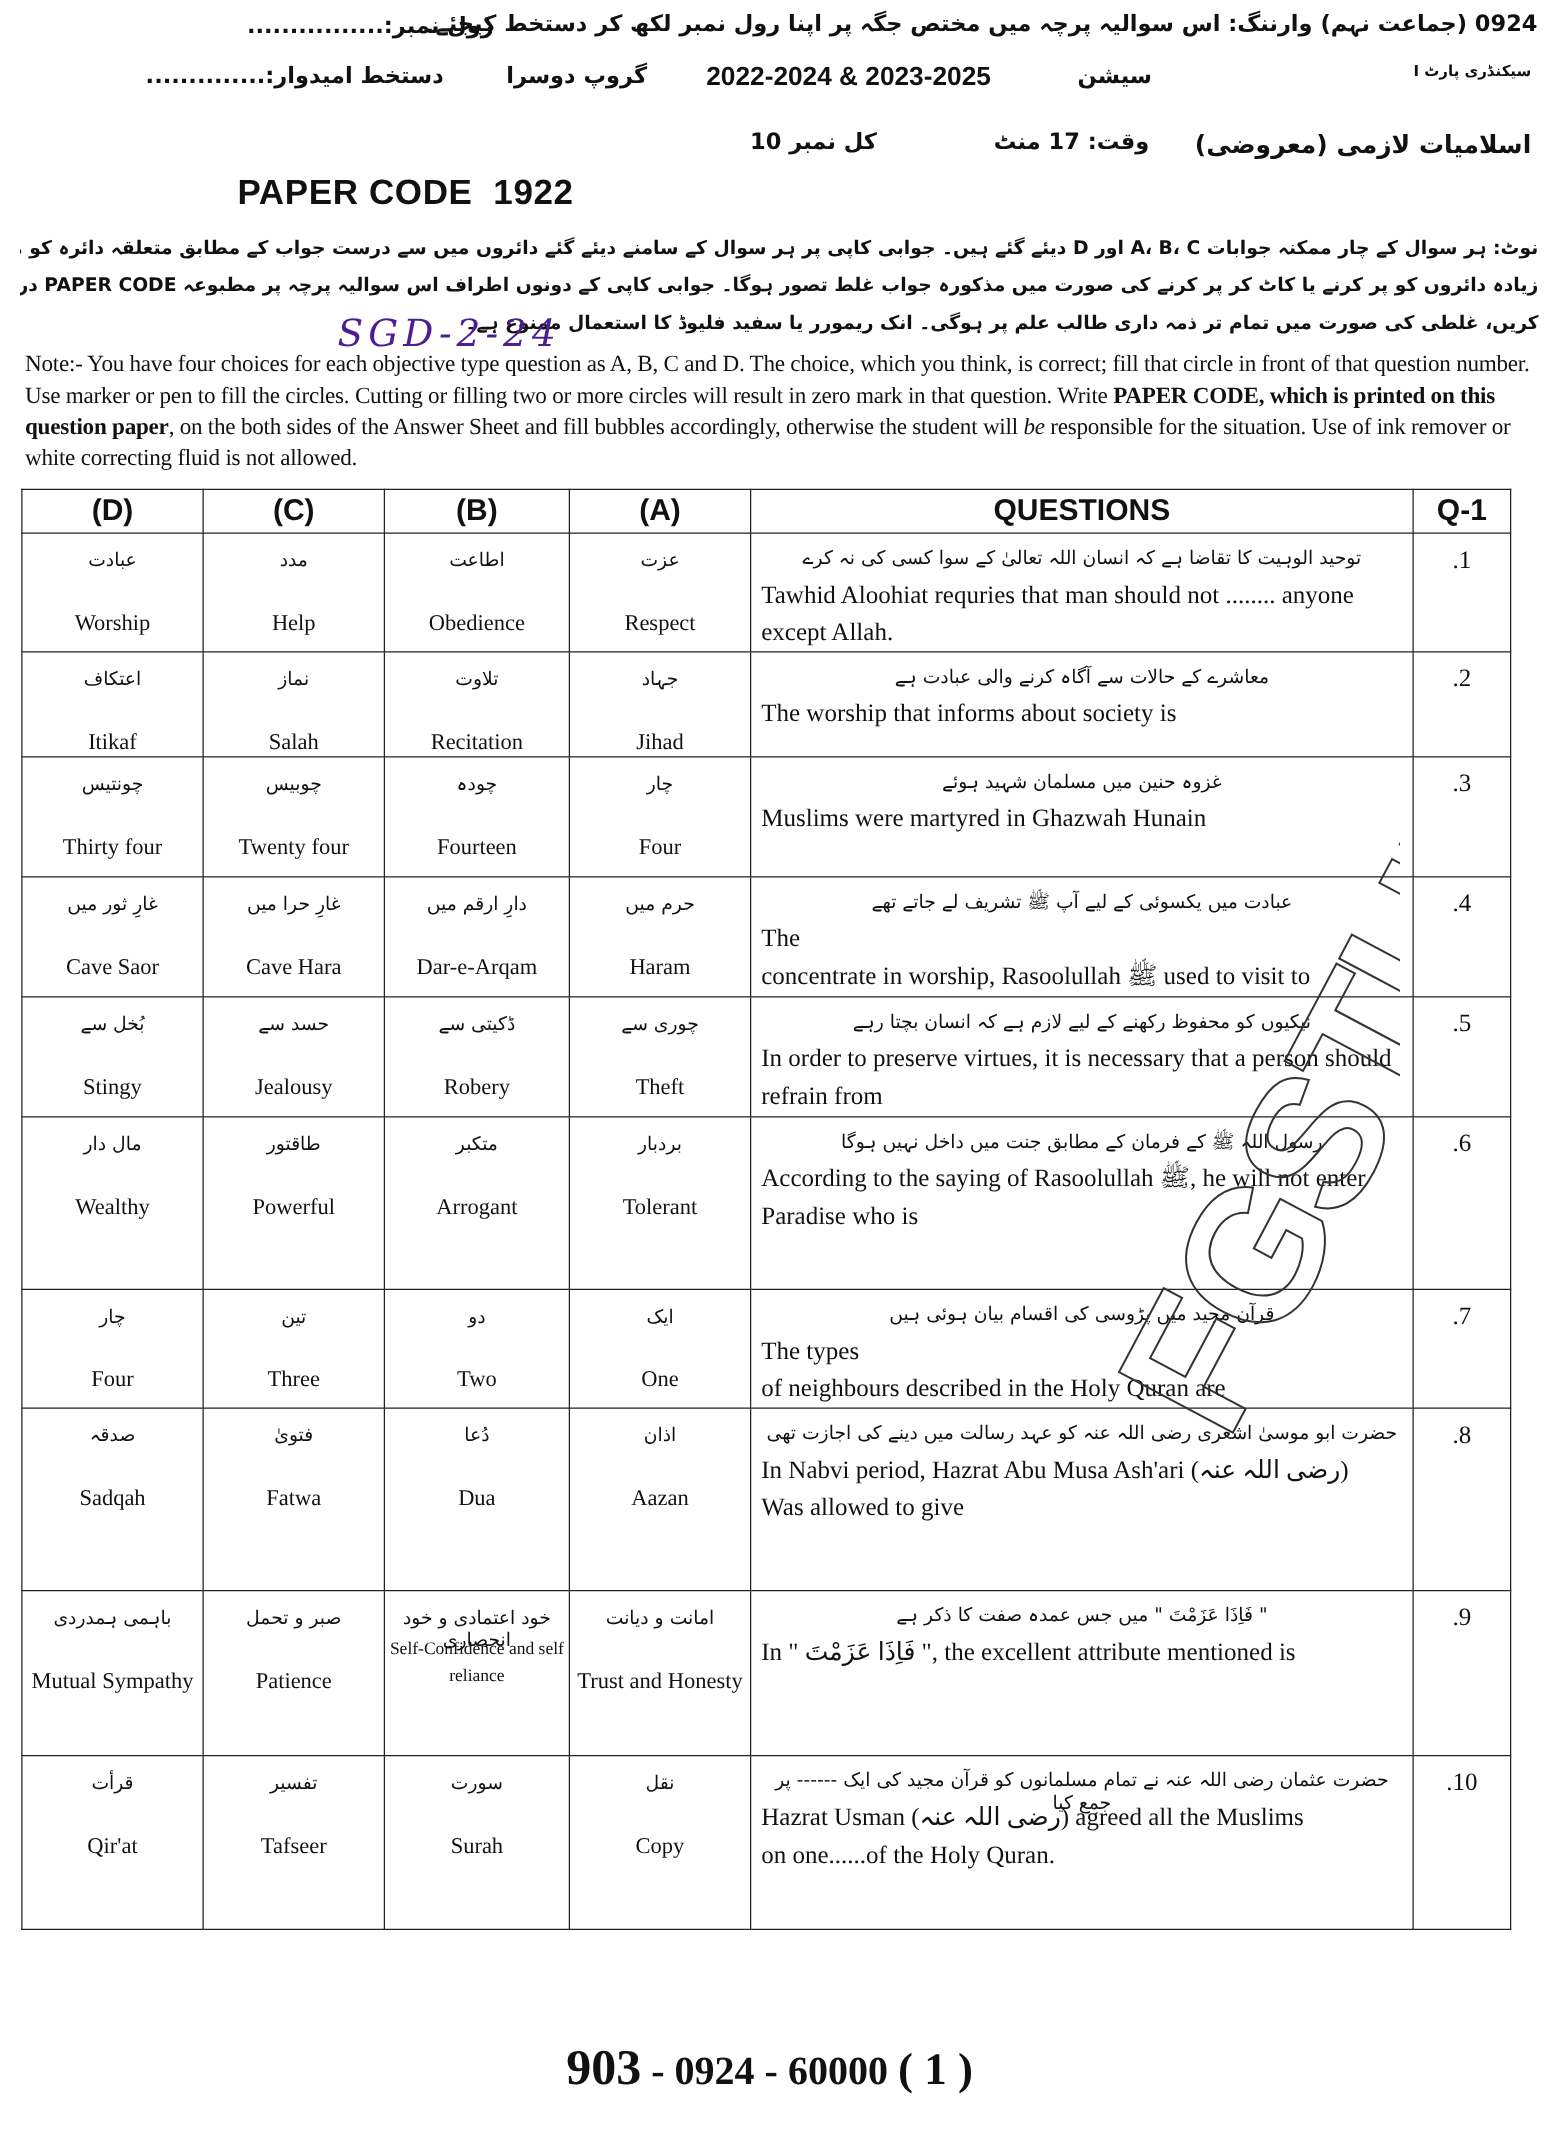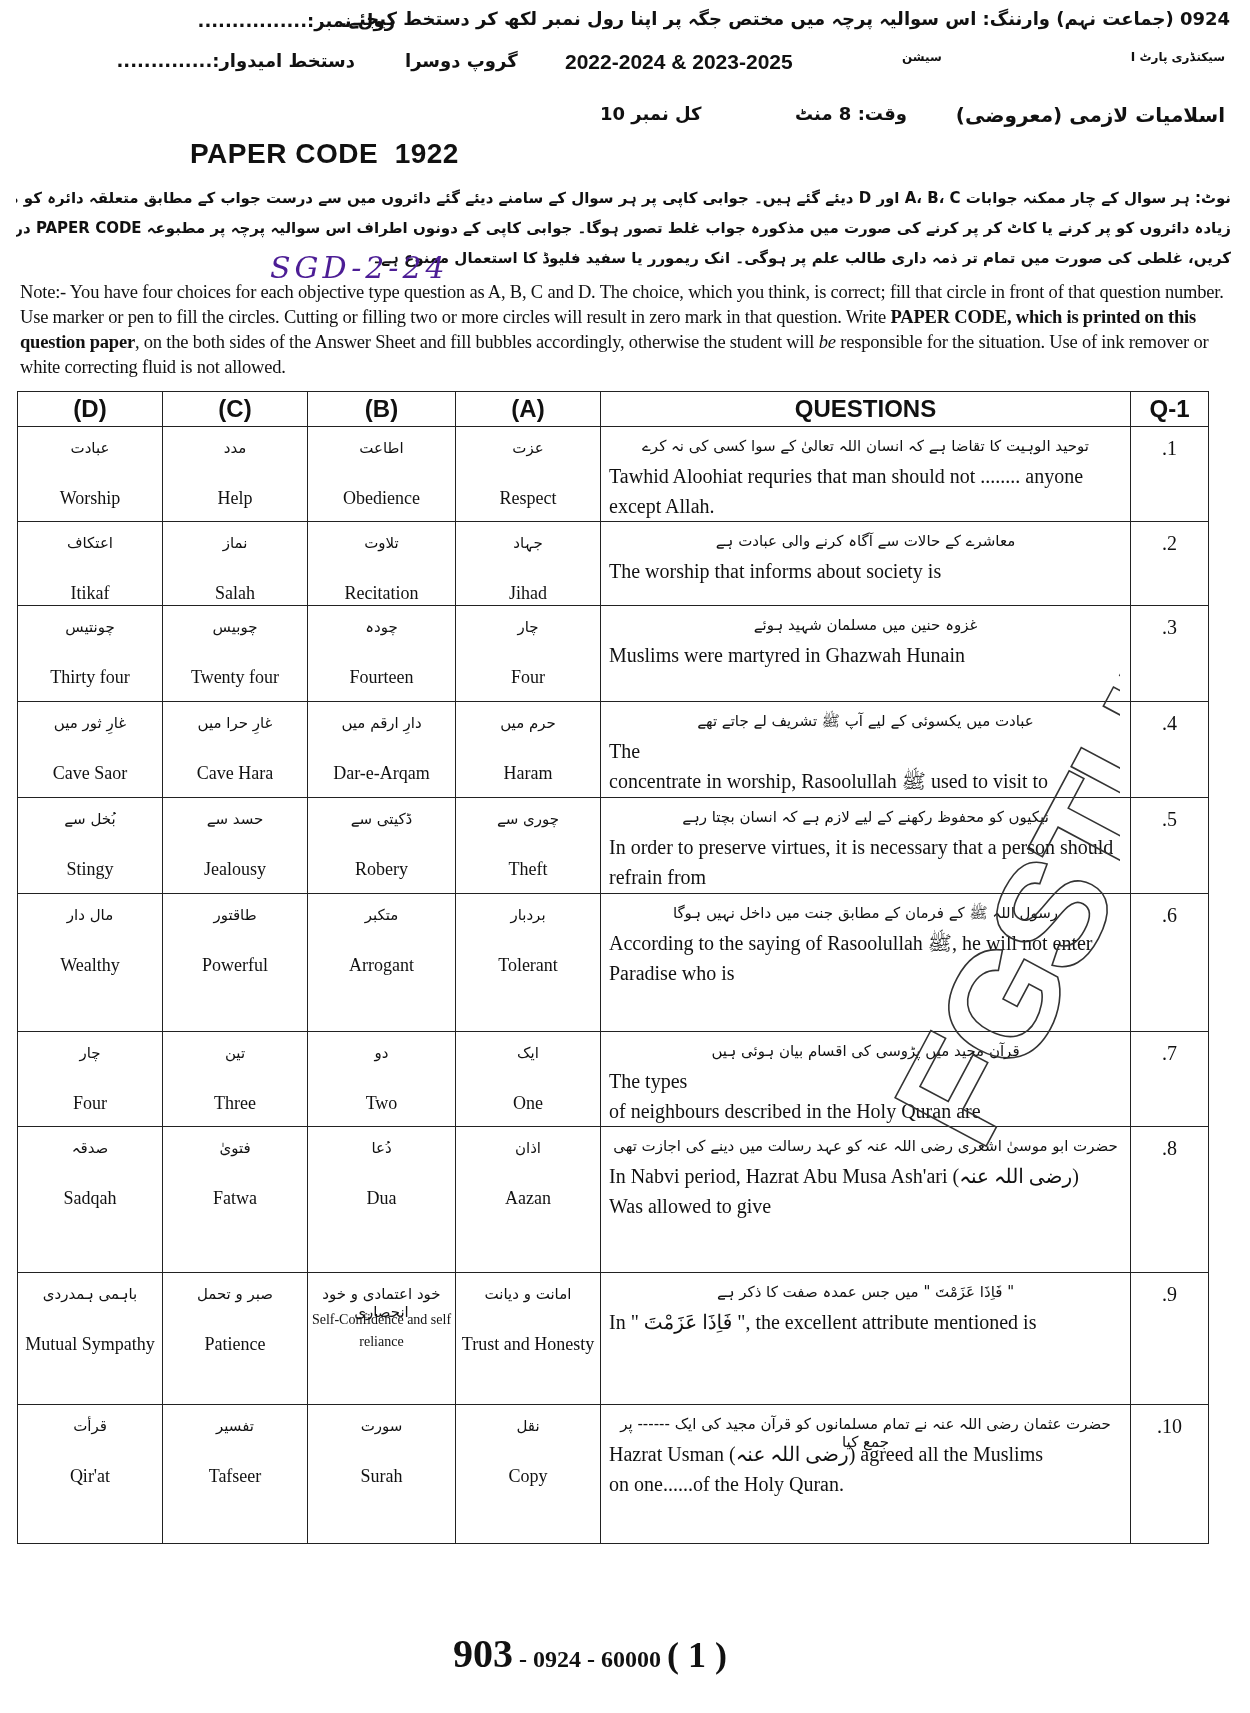--- a/index.html
+++ b/index.html
@@ -31,32 +31,32 @@
 
 <div class="abs urdu hdr-line" style="right:20px; top:8px; width:720px; text-align:right; white-space:nowrap; font-size:18px;">
   <span>0924 (جماعت نہم)</span>
   <span>وارننگ: اس سوالیہ پرچہ میں مختص جگہ پر اپنا رول نمبر لکھ کر دستخط کیجئے۔</span>
 </div>
 <div class="abs urdu" style="left:95px; top:10px; width:300px; font-size:18px; white-space:nowrap; text-align:right;">
   <span>رول نمبر:</span><span>................</span>
 </div>
 
 <div class="abs urdu" style="right:25px; top:50px; font-size:12px;">سیکنڈری پارٹ I</div>
-<div class="abs urdu" style="left:862px; top:50px; font-size:12px;margin-left:40px;">سیشن</div>
+<div class="abs urdu" style="left:862px; top:50px; font-size:18px;">سیشن</div>
 <div class="abs sans-b" style="left:565px; top:50px; font-size:21px;">2022-2024 &amp; 2023-2025</div>
 <div class="abs urdu" style="left:405px; top:50px; font-size:18px;">گروپ دوسرا</div>
 <div class="abs urdu" style="left:95px; top:50px; width:260px; font-size:18px; text-align:right; white-space:nowrap;">
   <span>دستخط امیدوار:</span><span>..............</span>
 </div>
 
 <div class="abs urdu" style="right:25px; top:103px; font-size:20px; white-space:nowrap;">
   <span>اسلامیات لازمی</span>
   <span>(معروضی)</span>
 </div>
-<div class="abs urdu" style="left:795px; top:103px; font-size:18px;">وقت: 8 منٹ</div>
+<div class="abs urdu" style="left:795px; top:103px; font-size:18px;">وقت: 17 منٹ</div>
 <div class="abs urdu" style="left:600px; top:103px; font-size:18px;">کل نمبر 10</div>
 <div class="abs sans-b" style="left:190px; top:138px; font-size:28px; letter-spacing:0.5px;">
   <span>PAPER CODE</span>&nbsp;&nbsp;<span>1922</span>
 </div>
 
 <div class="abs urdu note-urdu" style="left:16px; top:183px; width:1215px;">
   <div style="white-space:nowrap; overflow:hidden;">نوٹ: ہر سوال کے چار ممکنہ جوابات A، B، C اور D دیئے گئے ہیں۔ جوابی کاپی پر ہر سوال کے سامنے دیئے گئے دائروں میں سے درست جواب کے مطابق متعلقہ دائرہ کو مارکر یا پین سے بھر دیجئے۔ ایک سے</div>
   <div style="white-space:nowrap; overflow:hidden;">زیادہ دائروں کو پر کرنے یا کاٹ کر پر کرنے کی صورت میں مذکورہ جواب غلط تصور ہوگا۔ جوابی کاپی کے دونوں اطراف اس سوالیہ پرچہ پر مطبوعہ PAPER CODE درج کرکے اس کے مطابق دائرے پر</div>
   <div style="white-space:nowrap; overflow:hidden;">کریں، غلطی کی صورت میں تمام تر ذمہ داری طالب علم پر ہوگی۔ انک ریمورر یا سفید فلیوڈ کا استعمال ممنوع ہے۔</div>
 </div>
@@ -346,14 +346,14 @@
     <td class="num">.10</td>
   </tr>
 </tbody>
 </table>
 
 <svg class="watermark" viewBox="0 0 600 800">
   <text x="80" y="700" transform="rotate(-62 300 400)" font-family="Liberation Sans, sans-serif" font-weight="bold" font-size="150" fill="none" stroke="#333" stroke-width="1.6" letter-spacing="-6">FGSTUDY.COM</text>
 </svg>
 
 <div class="abs footer" style="left:453px; top:1630px; white-space:nowrap;">
-  <span style="font-size:40px;">903</span><span style="font-size:24px;"> - 0924 - 60000 </span><span style="font-size:36px;">( 1 )</span>
+  <span style="font-size:40px;">903</span><span style="font-size:32px;"> - 0924 - 60000 </span><span style="font-size:36px;">( 1 )</span>
 </div>
 
 </body></html>

